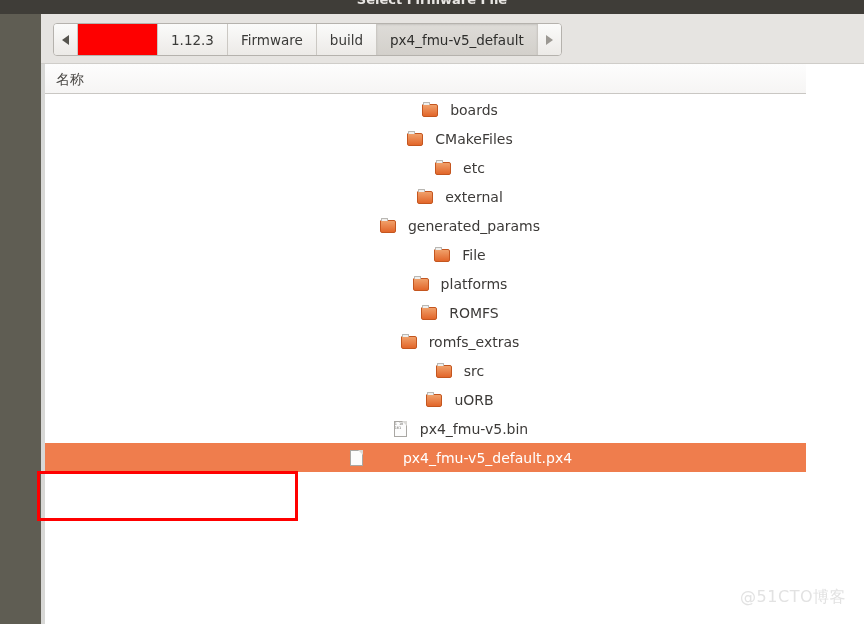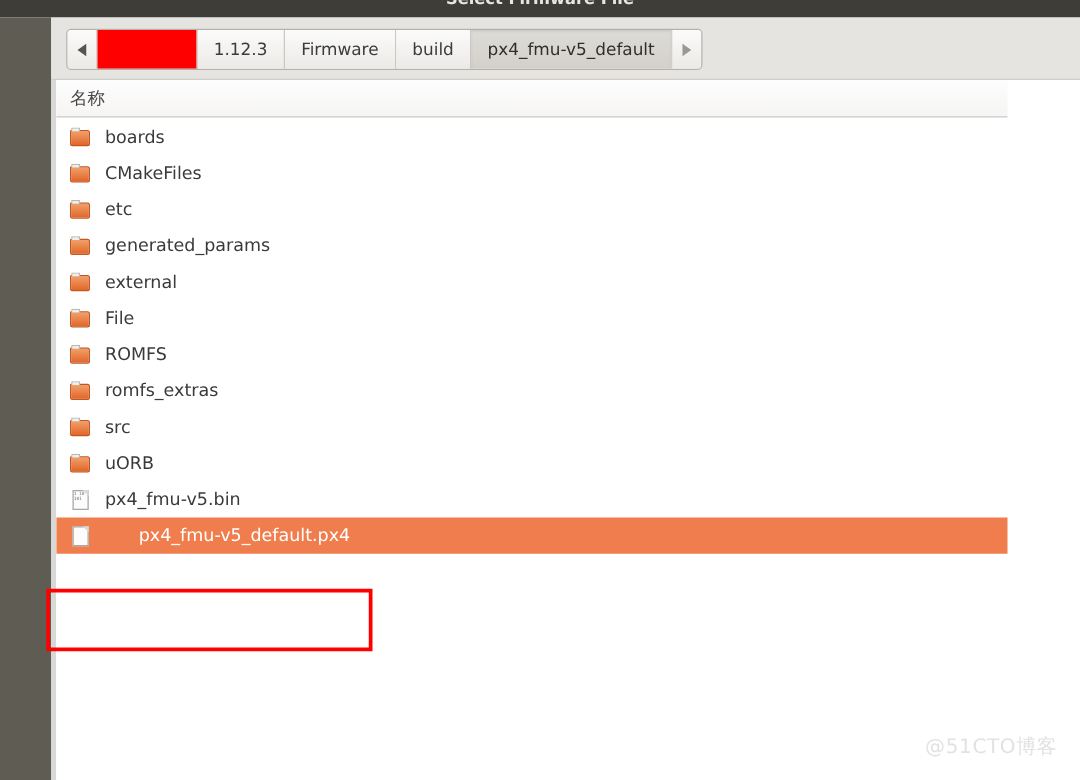--- a/index.html
+++ b/index.html
@@ -141,20 +141,21 @@
     left: 0; top: 31px;
     width: 819px;
   }
   .row {
     position: relative;
     height: 29px;
     display: flex;
     align-items: center;
     padding-left: 11px;
     box-sizing: border-box;
+    justify-content: center;
   }
   .row.selected { background: #ef7d4d; gap: 27px; }
   .row-label {
     font-size: 14px;
     color: #3c3a38;
     line-height: 20px;
     white-space: nowrap;
   }
   .row.selected .row-label { color: #ffffff; }
 
@@ -277,29 +278,33 @@
         <div class="row">
           <span class="icon folder-icon"></span>
           <span class="row-label">CMakeFiles</span>
         </div>
         <div class="row">
           <span class="icon folder-icon"></span>
           <span class="row-label">etc</span>
         </div>
         <div class="row">
           <span class="icon folder-icon"></span>
+          <span class="row-label">external</span>
+        </div>
+        <div class="row">
+          <span class="icon folder-icon"></span>
           <span class="row-label">generated_params</span>
         </div>
         <div class="row">
           <span class="icon folder-icon"></span>
-          <span class="row-label">external</span>
-        </div>
-        <div class="row">
-          <span class="icon folder-icon"></span>
           <span class="row-label">File</span>
+        </div>
+        <div class="row">
+          <span class="icon folder-icon"></span>
+          <span class="row-label">platforms</span>
         </div>
         <div class="row">
           <span class="icon folder-icon"></span>
           <span class="row-label">ROMFS</span>
         </div>
         <div class="row">
           <span class="icon folder-icon"></span>
           <span class="row-label">romfs_extras</span>
         </div>
         <div class="row">

